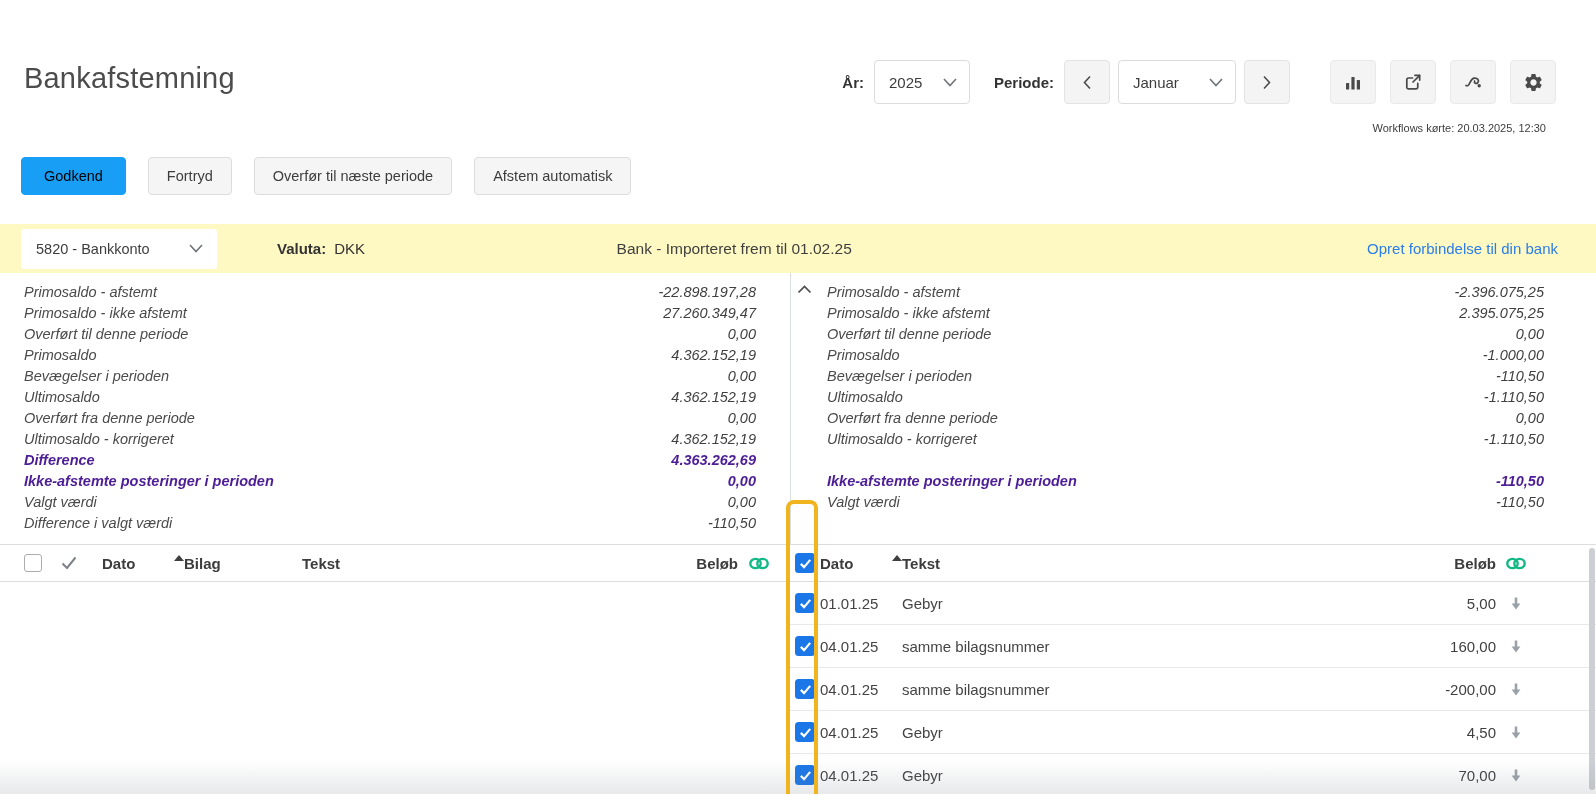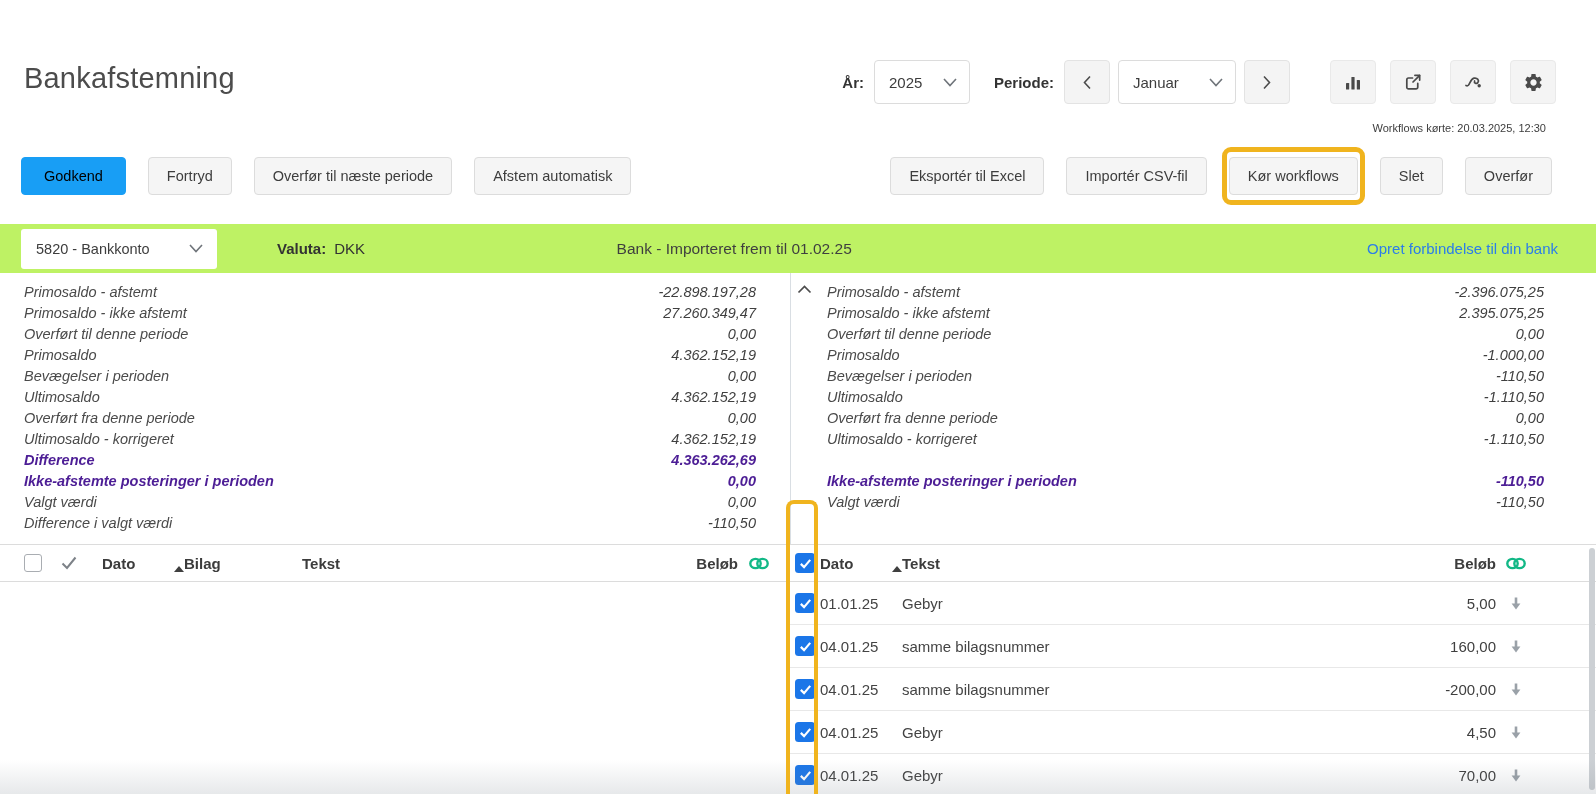--- a/index.html
+++ b/index.html
@@ -38,21 +38,21 @@
   .btn {
     height:38px; padding:0 18px; background:#f5f5f5; border:1px solid #dcdcdc; border-radius:4px;
     font-size:14.5px; color:#3d3d3d; cursor:pointer; white-space:nowrap;
     font-family:"Liberation Sans","DejaVu Sans",sans-serif;
   }
   .btn.primary { background:#189ef5; border-color:#189ef5; color:#000000; padding:0 22px; }
   .ring-wrap { position:relative; display:inline-block; }
   .ring-wrap .ring { position:absolute; left:-7px; right:-7px; top:-10px; bottom:-10px; border:5px solid #f0b41e; border-radius:9px; pointer-events:none; }
   
   .account-bar {
-    margin-top:28px; height:49px; background:#bef264; display:flex; align-items:center; position:relative;
+    margin-top:28px; height:49px; background:#fef9c3; display:flex; align-items:center; position:relative;
   }
   .acct-sel {
     margin-left:21px; width:196px; height:40px; background:#fff; border-radius:3px;
     display:flex; align-items:center; justify-content:space-between; padding:0 14px 0 15px;
     font-size:14.5px; color:#3d3d3d; cursor:pointer;
   }
   .valuta { margin-left:60px; font-size:15px; color:#333; }
   .valuta b { font-weight:bold; margin-right:8px; }
   .bank-status { position:absolute; left:46%; transform:translateX(-50%); font-size:15.5px; color:#3f3f3f; }
   .connect-link { position:absolute; right:38px; font-size:15px; color:#2b7de9; cursor:pointer; text-decoration:none; }
@@ -68,21 +68,21 @@
   
   .grid-header { display:flex; border-top:1px solid #dcdcdc; border-bottom:1px solid #dcdcdc; height:38px; }
   .hl {
     width:790px; display:grid; grid-template-columns:36px 42px 82px 118px 1fr 96px 42px;
     align-items:center; padding:0 10px 0 24px;
   }
   .hr {
     width:806px; display:grid; grid-template-columns:30px 82px 1fr 110px 40px;
     align-items:center; padding:0 60px 0 0;
   }
-  .hcell { font-size:15px; font-weight:bold; color:#3c3c3c; display:flex; align-items:flex-end;gap:32px; }
+  .hcell { font-size:15px; font-weight:bold; color:#3c3c3c; display:flex; align-items:flex-start;gap:32px; }
   .hcell.right { justify-content:flex-end; }
   .sort-asc { width:0; height:0; border-left:5px solid transparent; border-right:5px solid transparent; border-bottom:6px solid #3f3f3f; margin-left:7px; display:inline-block; }
   .cb { width:18px; height:18px; border:1.5px solid #a9adb2; border-radius:3px; background:#fff; display:inline-block; cursor:pointer; }
   .cb.checked { width:20px; height:20px; border:none; background:#1b76e8; border-radius:3.5px; display:flex; align-items:center; justify-content:center; }
   .centered { display:flex; justify-content:center; align-items:center; }
   .grid-body { display:flex; }
   .bl { width:790px; }
   .br { width:806px; }
   .brow {
     display:grid; grid-template-columns:30px 82px 1fr 110px 40px; align-items:center;
@@ -180,30 +180,20 @@
 
   <div class="wfline">Workflows kørte: 20.03.2025, 12:30</div>
 
   <div class="actions">
     <div class="agroup">
       <button class="btn primary">Godkend</button>
       <button class="btn">Fortryd</button>
       <button class="btn">Overfør til næste periode</button>
       <button class="btn">Afstem automatisk</button>
     </div>
-    <div class="agroup">
-      <button class="btn">Eksportér til Excel</button>
-      <button class="btn">Importér CSV-fil</button>
-      <span class="ring-wrap">
-        <span class="ring"></span>
-        <button class="btn">Kør workflows</button>
-      </span>
-      <button class="btn">Slet</button>
-      <button class="btn">Overfør</button>
-    </div>
   </div>
 
   <div class="account-bar">
     <div class="acct-sel">
       <span>5820 - Bankkonto</span>
       <span>
         <svg width="14" height="9" viewBox="0 0 14 9">
             <polyline points="1,1 7,7.5 13,1" fill="none" stroke="#6f747a" stroke-width="1.6"></polyline>
           </svg>
       </span>

